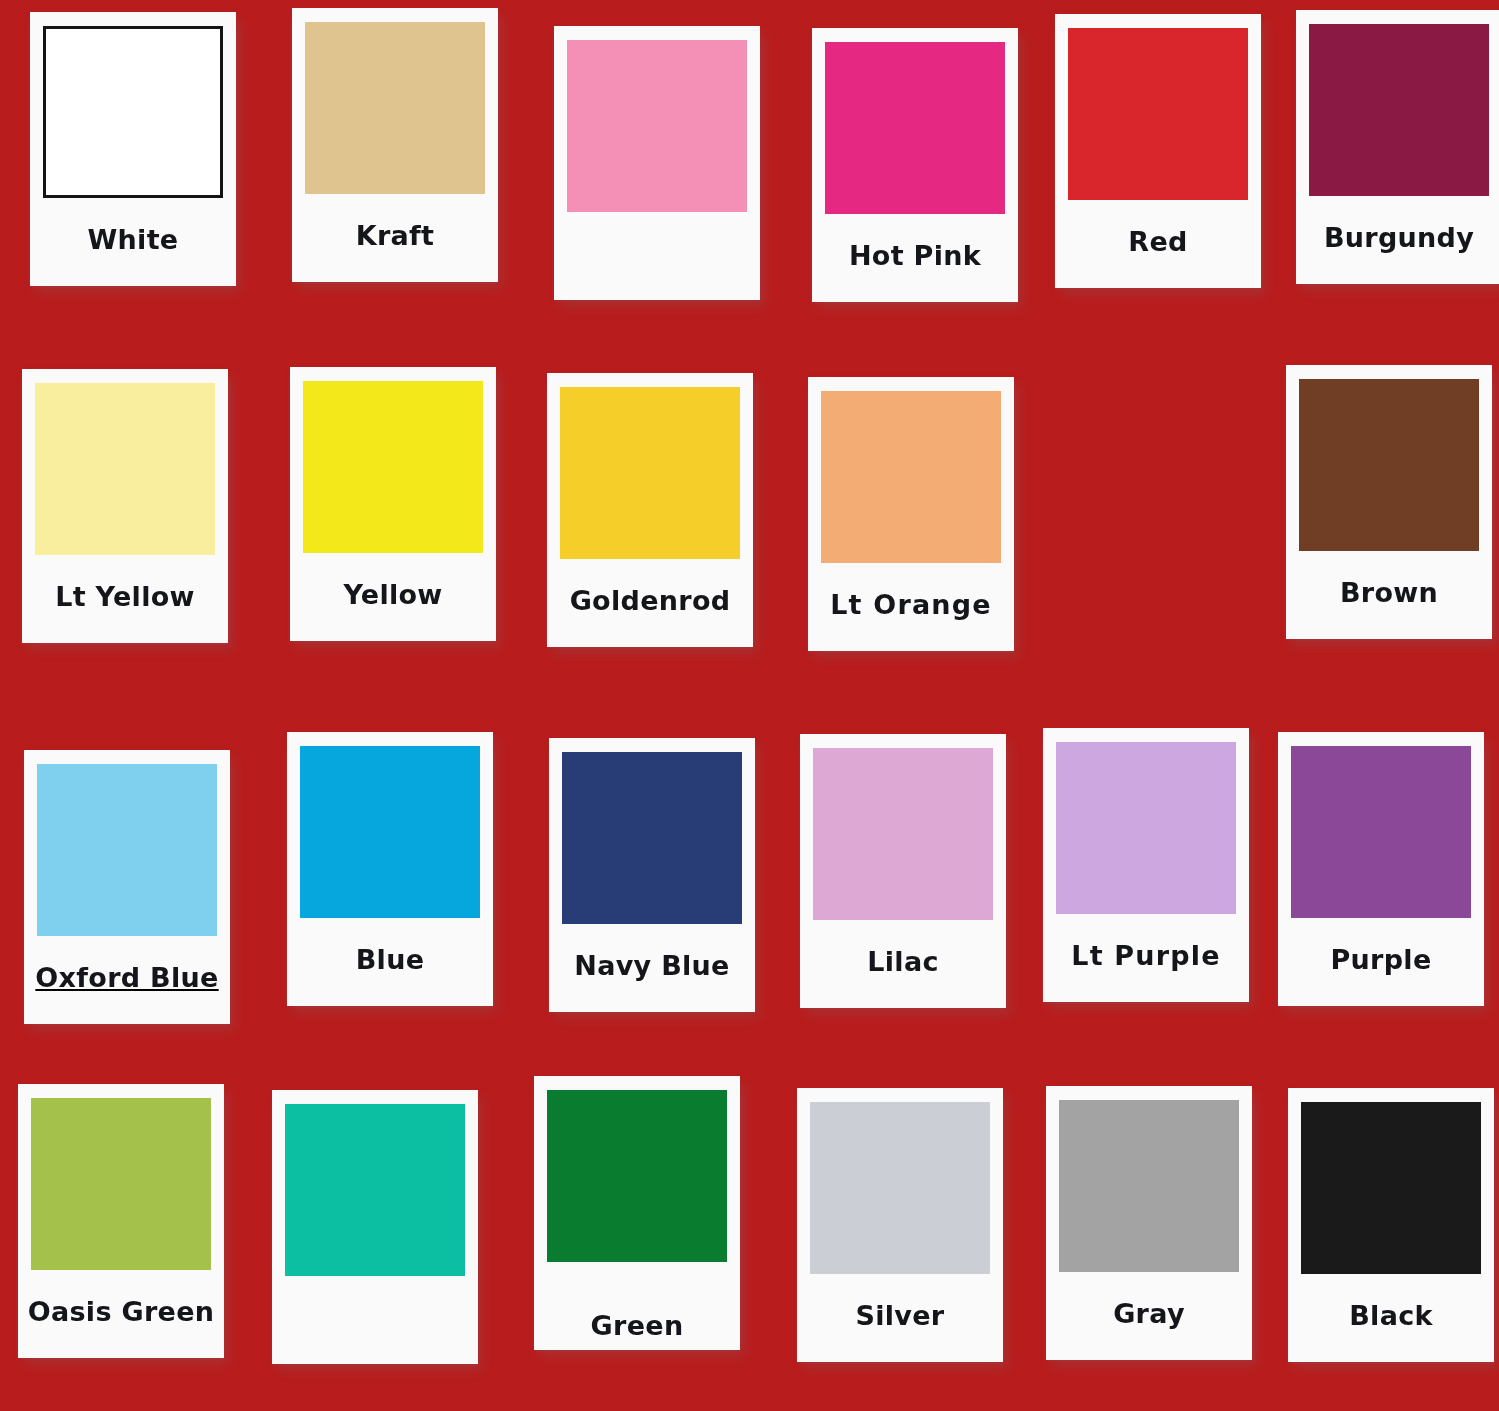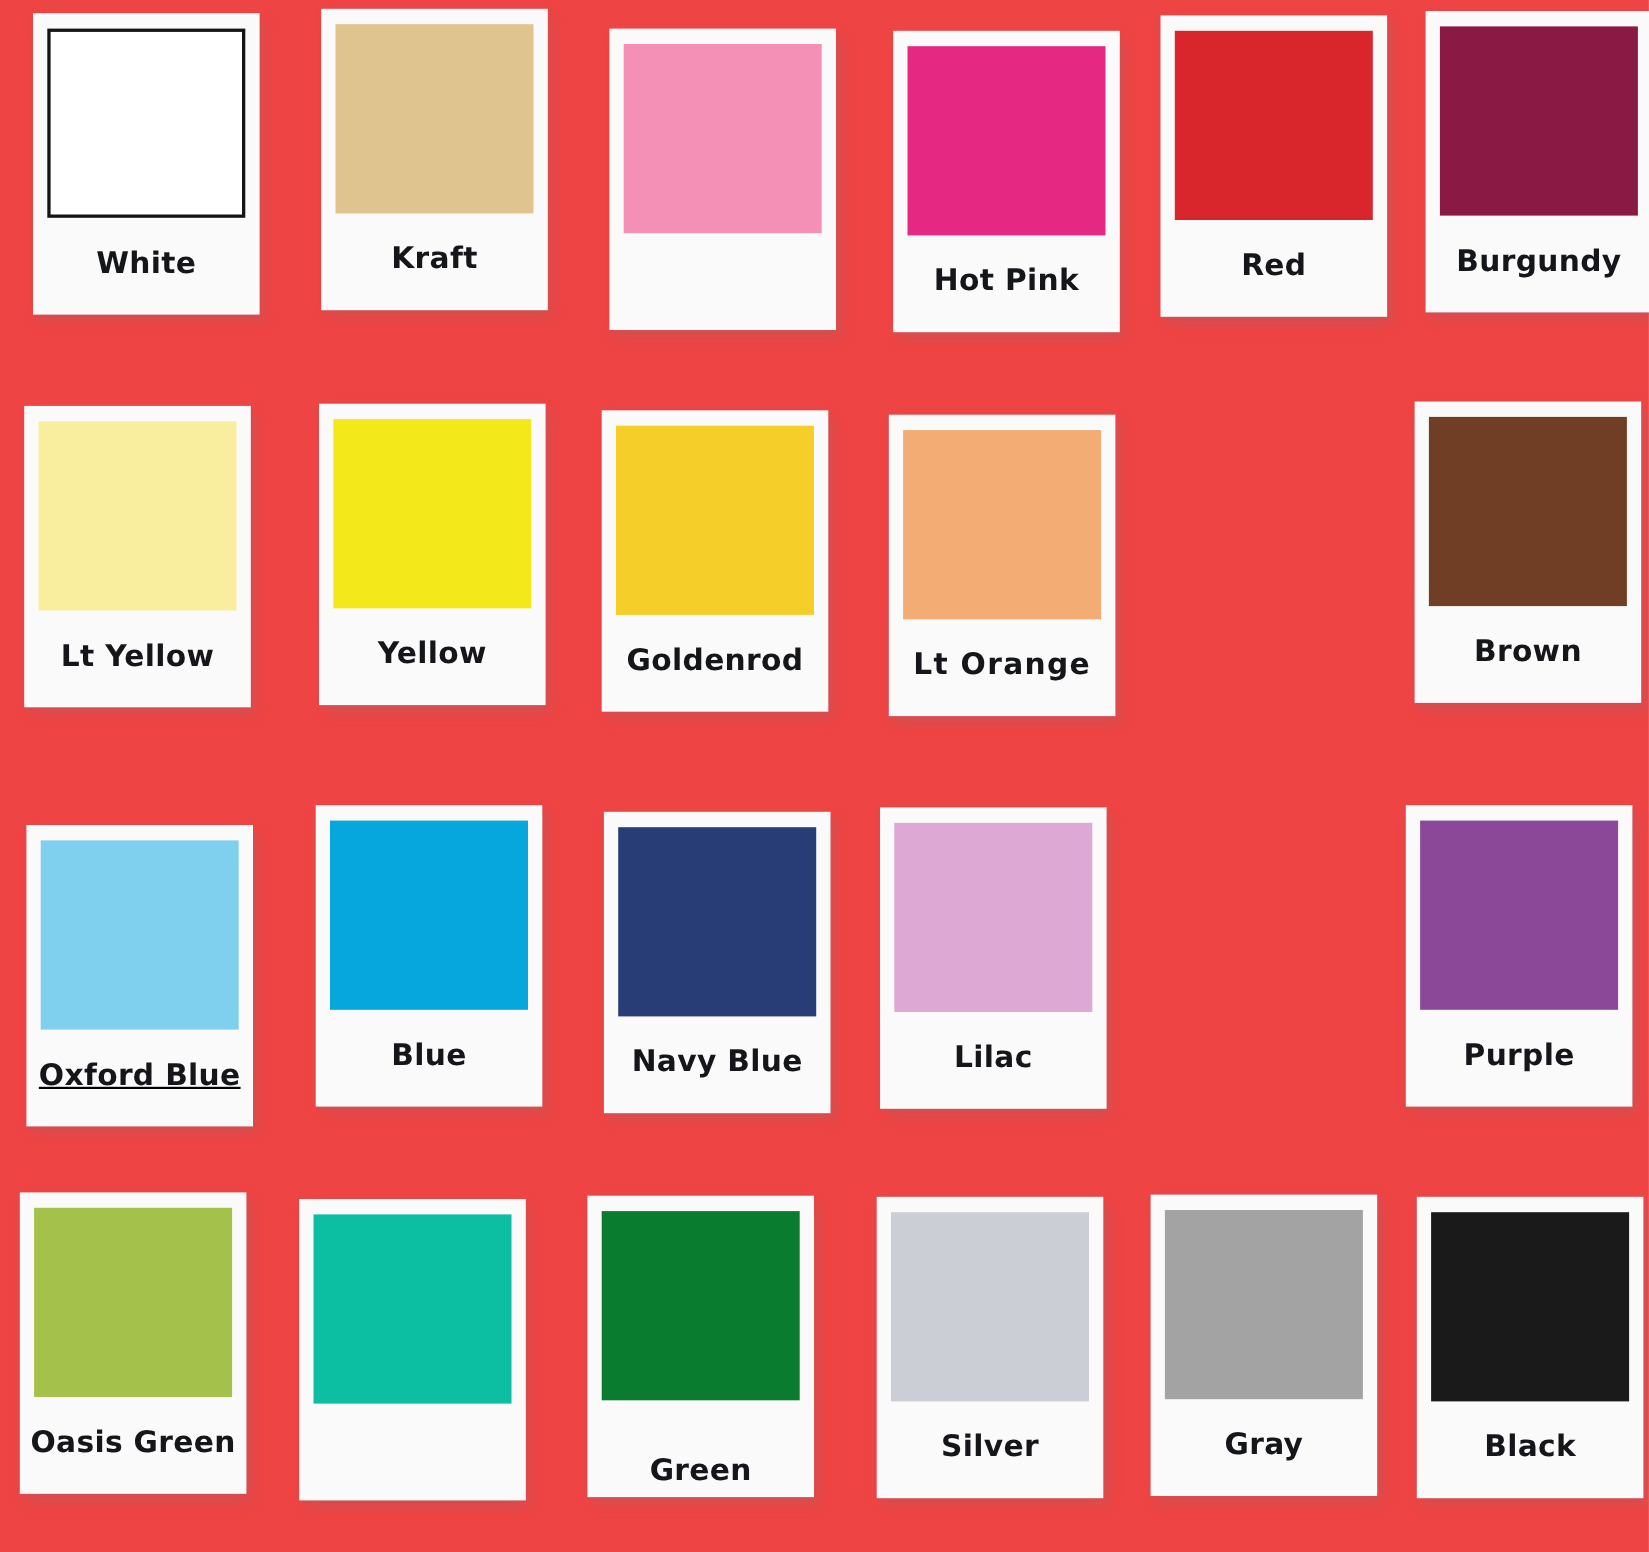--- a/index.html
+++ b/index.html
@@ -9,21 +9,21 @@
     height: 1411px;
     background: #ffffff;
     font-family: "DejaVu Sans", sans-serif;
     overflow: hidden;
   }
 
   #swatch-board {
     position: relative;
     width: 1499px;
     height: 1411px;
-    background: #ef4444;
+    background: #b91c1c;
   }
 
   .swatch-row {
     position: absolute;
     left: 0;
     width: 1499px;
     height: 360px;
   }
 
   
@@ -132,34 +132,38 @@
         <div class="swatch-label">Blue</div>
       </div>
       <div class="swatch-card" style="left: 549px; top: 26px;">
         <div class="swatch-chip" title="#283c76" style="background: rgb(40, 60, 118);"></div>
         <div class="swatch-label">Navy Blue</div>
       </div>
       <div class="swatch-card" style="left: 800px; top: 22px;">
         <div class="swatch-chip" title="#dda9d4" style="background: rgb(221, 169, 212);"></div>
         <div class="swatch-label">Lilac</div>
       </div>
+      <div class="swatch-card" style="left: 1043px; top: 16px;">
+        <div class="swatch-chip" title="#cca7e0" style="background: rgb(204, 167, 224);"></div>
+        <div class="swatch-label wide-gap">Lt Purple</div>
+      </div>
       <div class="swatch-card" style="left: 1278px; top: 20px;">
         <div class="swatch-chip" title="#8b4899" style="background: rgb(139, 72, 153);"></div>
         <div class="swatch-label">Purple</div>
       </div>
     </div>
     <div class="swatch-row" style="top: 1068px;">
       <div class="swatch-card" style="left: 18px; top: 16px;">
         <div class="swatch-chip" title="#a4c24b" style="background: rgb(164, 194, 75);"></div>
         <div class="swatch-label">Oasis Green</div>
       </div>
       <div class="swatch-card" style="left: 272px; top: 22px;">
         <div class="swatch-chip" title="#0cbfa3" style="background: rgb(12, 191, 163);"></div>
       </div>
-      <div class="swatch-card" style="left: 534px; top: 19px; gap: 44px;">
+      <div class="swatch-card" style="left: 534px; top: 8px; gap: 44px;">
         <div class="swatch-chip" title="#0a7c2f" style="background: rgb(10, 124, 47);"></div>
         <div class="swatch-label">Green</div>
       </div>
       <div class="swatch-card" style="left: 797px; top: 20px;">
         <div class="swatch-chip" title="#ccced6" style="background: rgb(204, 206, 214);"></div>
         <div class="swatch-label">Silver</div>
       </div>
       <div class="swatch-card" style="left: 1046px; top: 18px;">
         <div class="swatch-chip" title="#a3a3a3" style="background: rgb(163, 163, 163);"></div>
         <div class="swatch-label">Gray</div>

